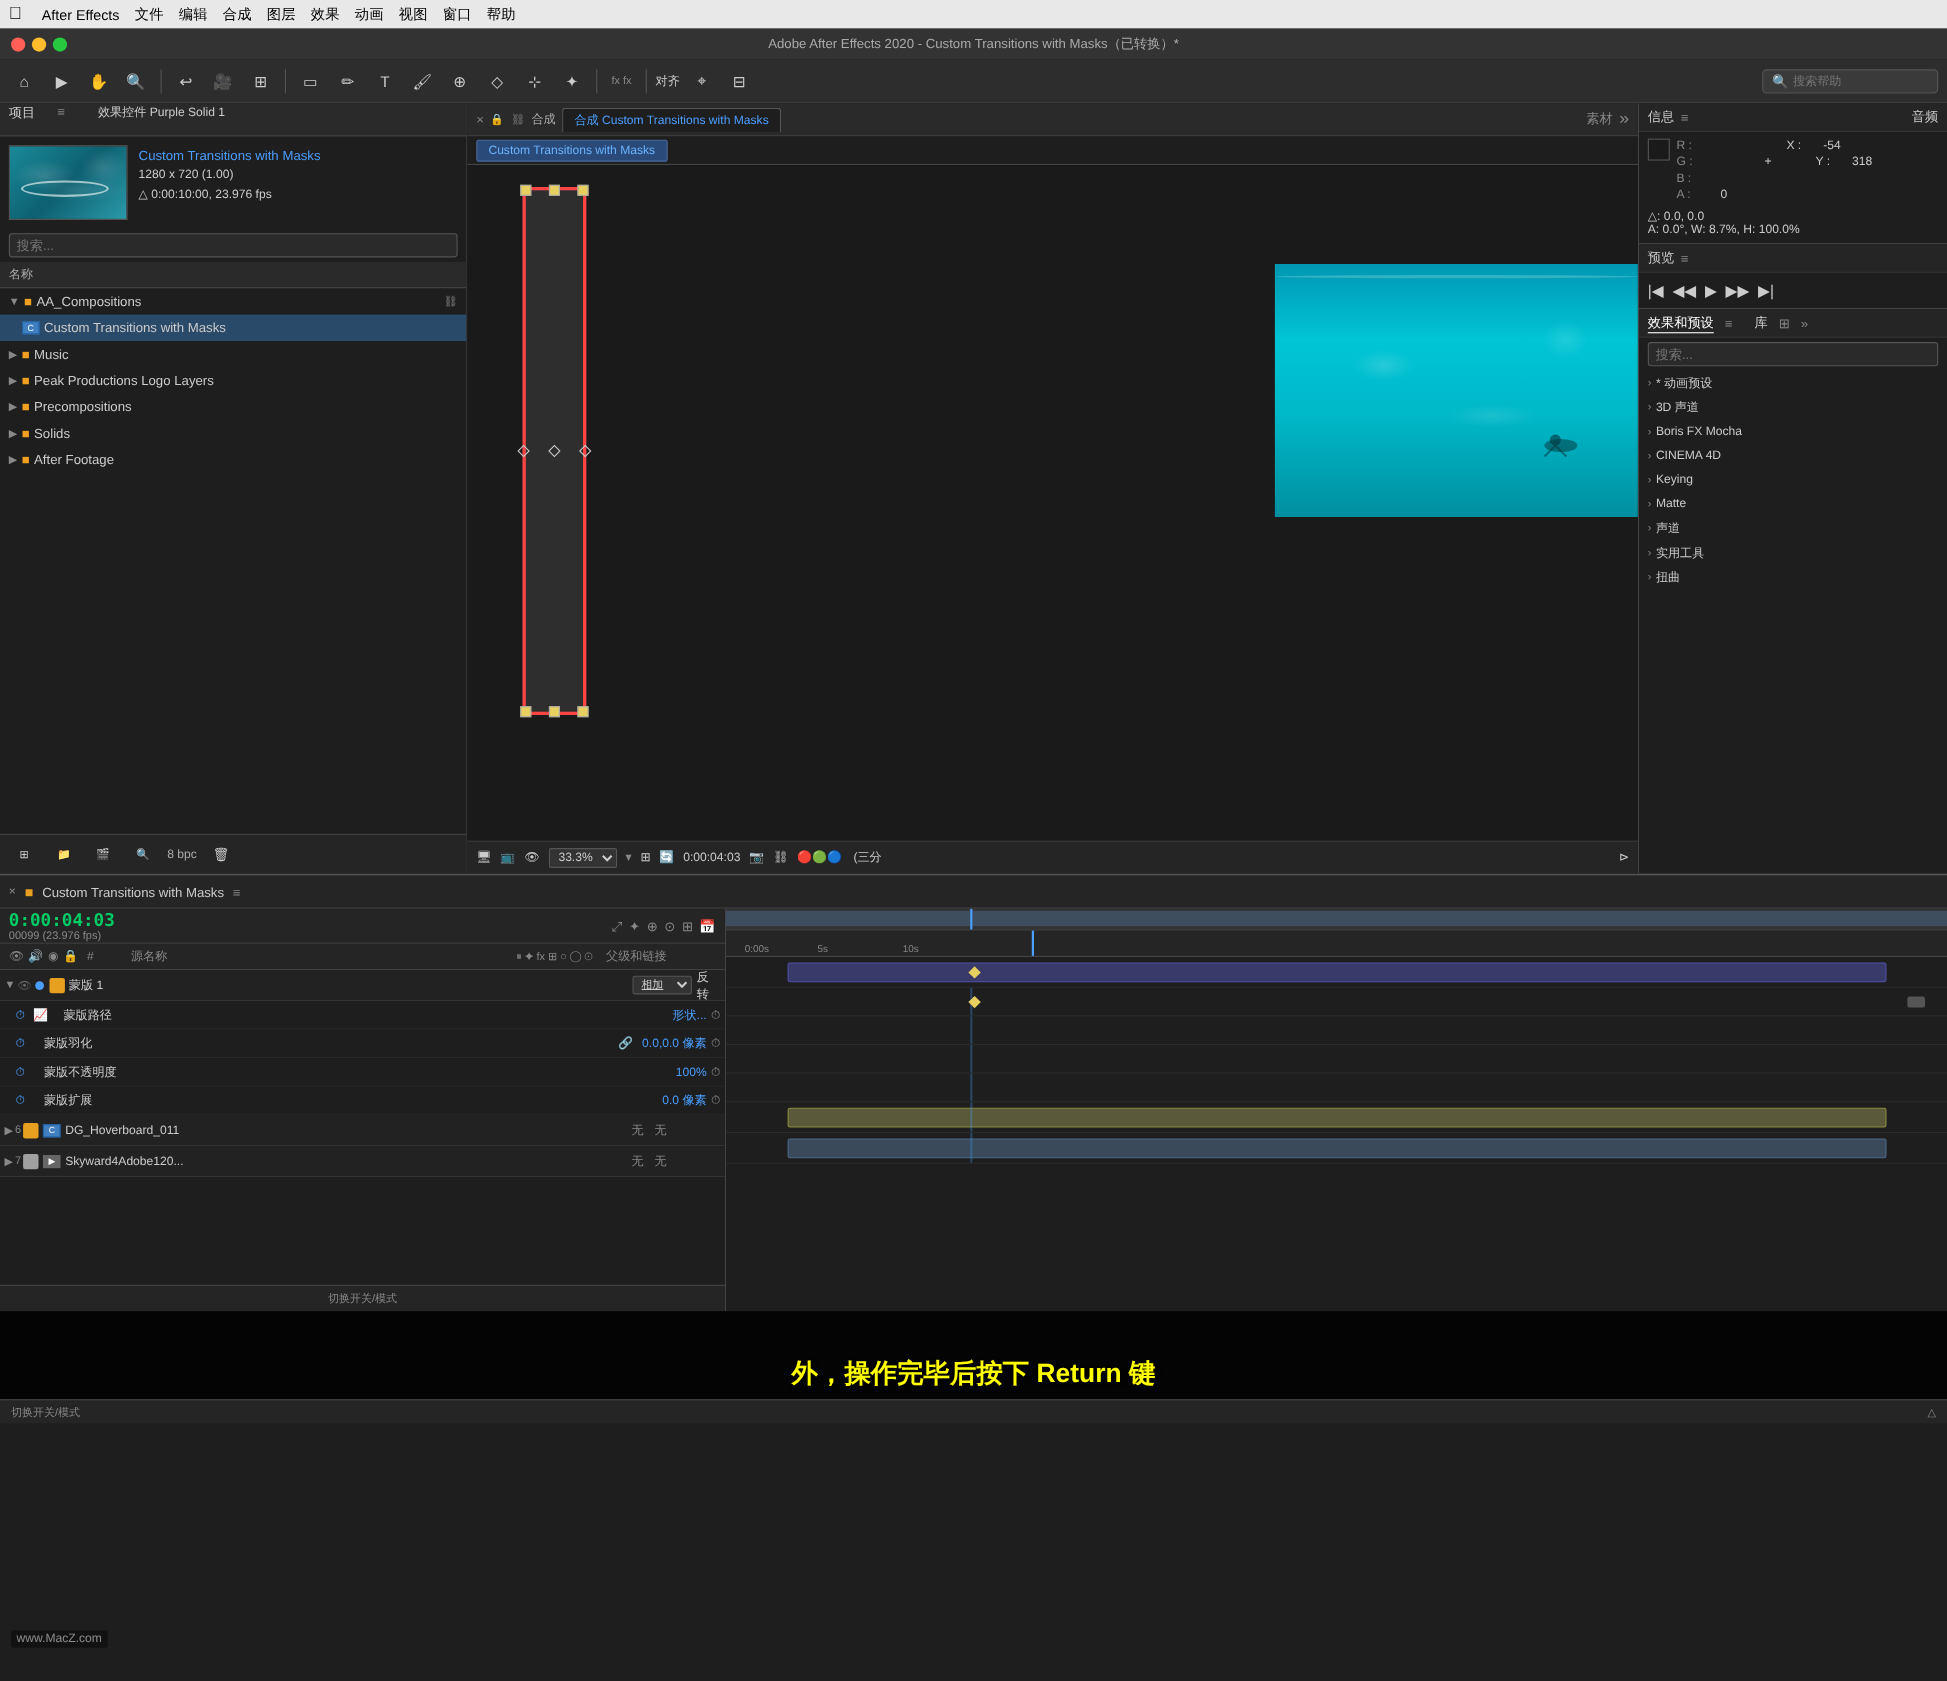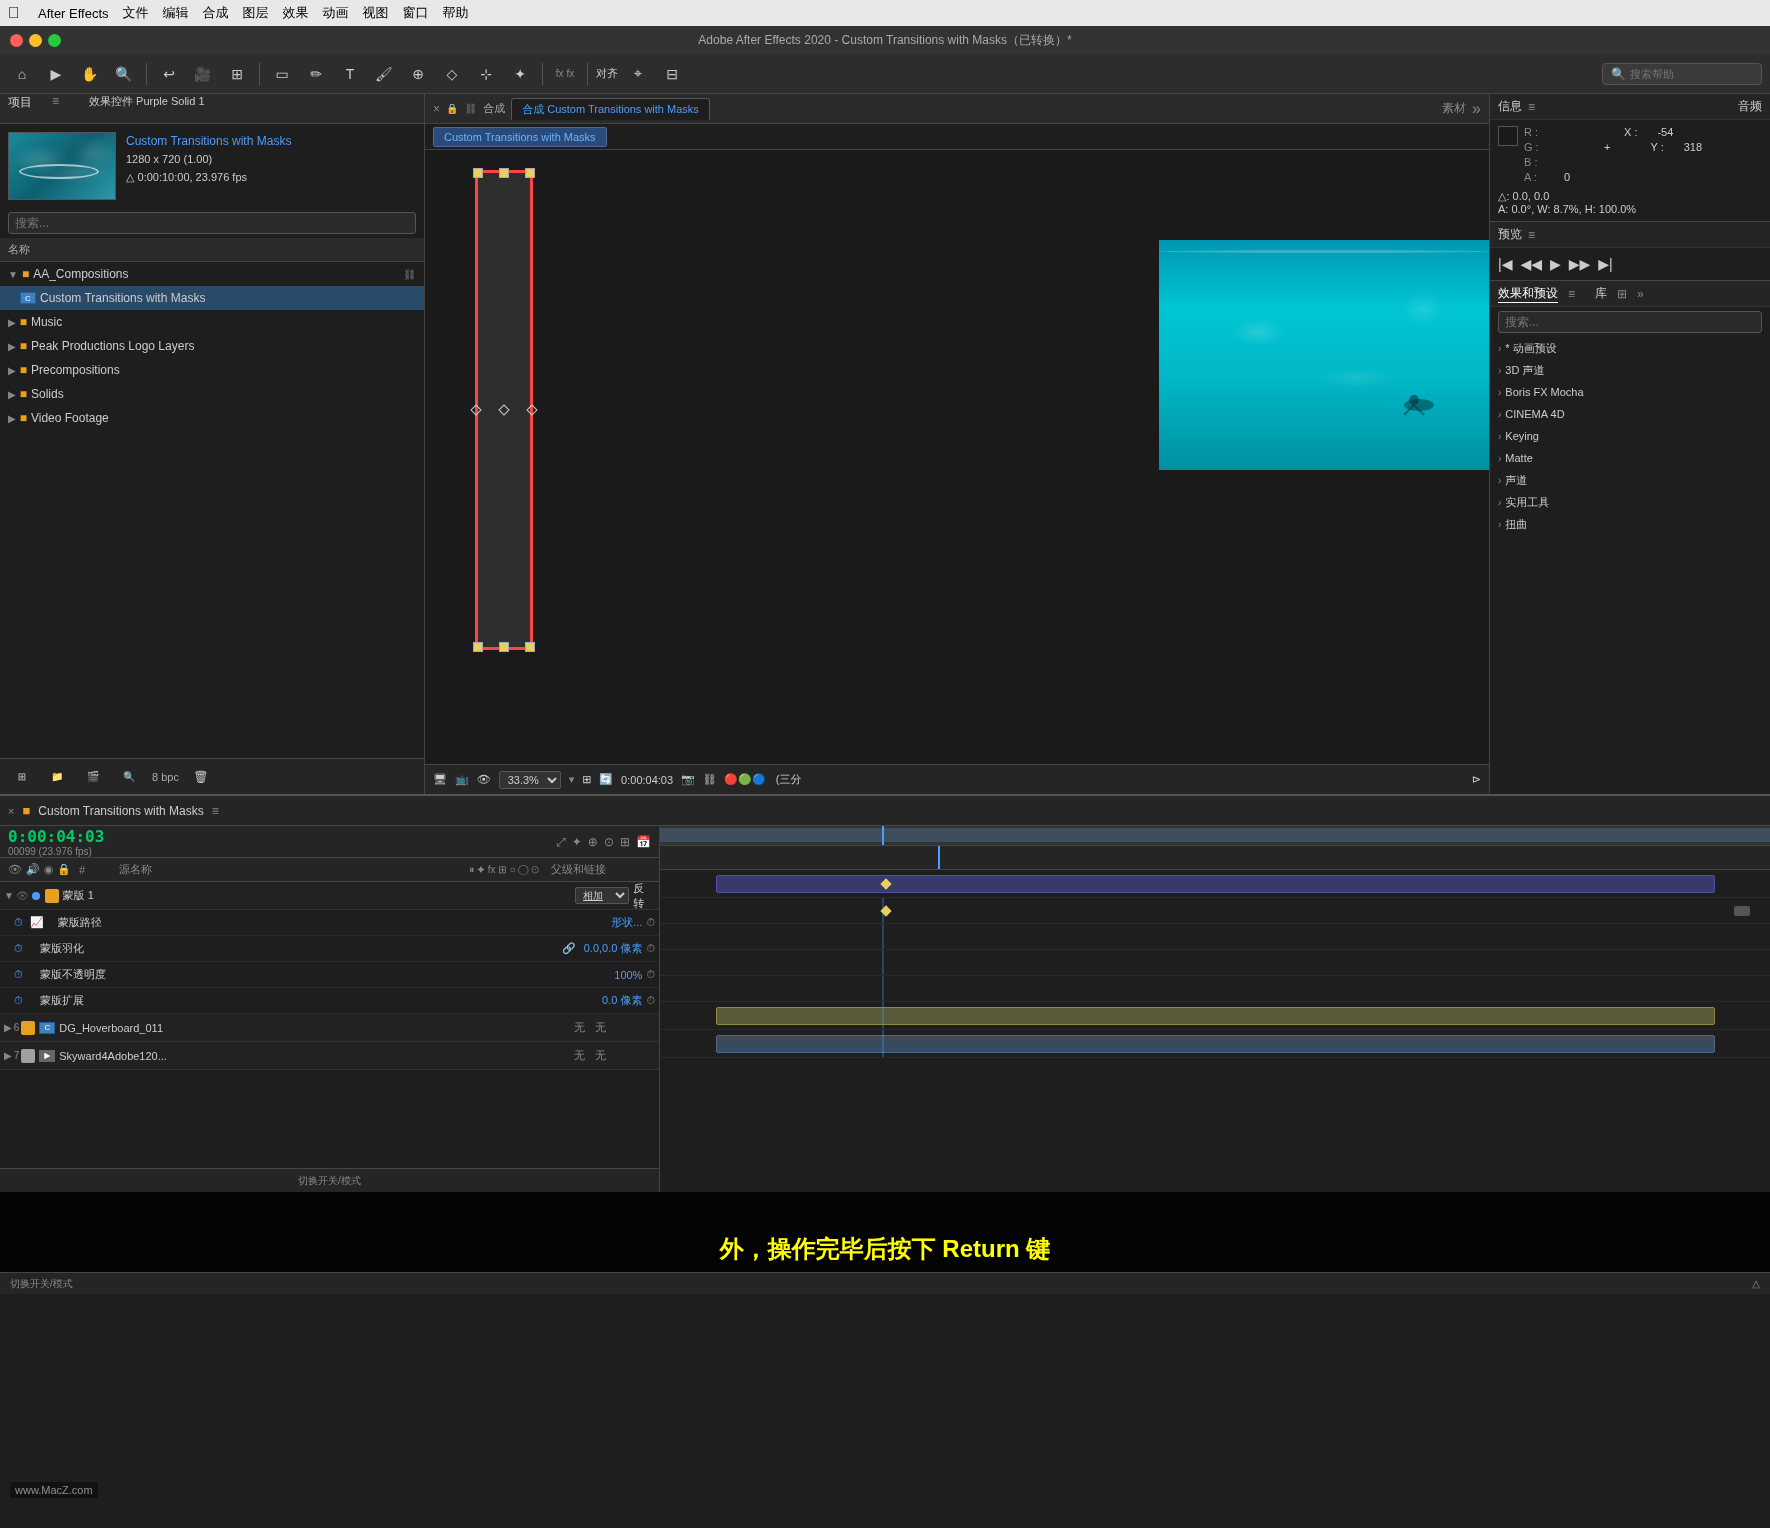--- a/index.html
+++ b/index.html
@@ -673,21 +673,21 @@
         <span>Precompositions</span>
       </div>
       <div class="list-item">
         <span style="color:#888;font-size:10px;">▶</span>
         <span class="folder-icon">■</span>
         <span>Solids</span>
       </div>
       <div class="list-item">
         <span style="color:#888;font-size:10px;">▶</span>
         <span class="folder-icon">■</span>
-        <span>Video Footage</span>
+        <span>After Footage</span>
       </div>
     </div>
 
     <div class="left-bottom">
       <div class="toolbar-btn" style="font-size:10px;">⊞</div>
       <div class="toolbar-btn" style="font-size:10px;">📁</div>
       <div class="toolbar-btn" style="font-size:10px;">🎬</div>
       <div class="toolbar-btn" style="font-size:10px;">🔍</div>
       <span style="color:#aaa;font-size:11px;cursor:pointer;">8 bpc</span>
       <div class="toolbar-btn" style="font-size:12px;">🗑</div>
@@ -988,20 +988,25 @@
     </div>
 
     <div class="timeline-right">
 
       <div style="height:20px;background:#333;position:relative;border-bottom:1px solid #444;">
         <div style="position:absolute;left:0;right:0;top:2px;height:14px;background:#4a6a8a;opacity:0.5;"></div>
         <div style="position:absolute;left:20%;top:0;width:2px;height:100%;background:#4a9eff;"></div>
       </div>
 
       <div class="timeline-ruler">
+        <div class="ruler-marks">
+          <span class="ruler-mark" style="width:40px;color:#888;font-size:9px;">0:00s</span>
+          <span class="ruler-mark" style="color:#888;font-size:9px;">5s</span>
+          <span class="ruler-mark" style="color:#888;font-size:9px;">10s</span>
+        </div>
         <div class="timeline-playhead" style="left:25%;"></div>
       </div>
 
       <div class="timeline-tracks">
 
         <div class="track-row">
           <div class="track-bar" style="left:5%;right:5%;top:5px;"></div>
           <div class="keyframe-diamond" style="left:20%;top:10px;"></div>
         </div>
 

